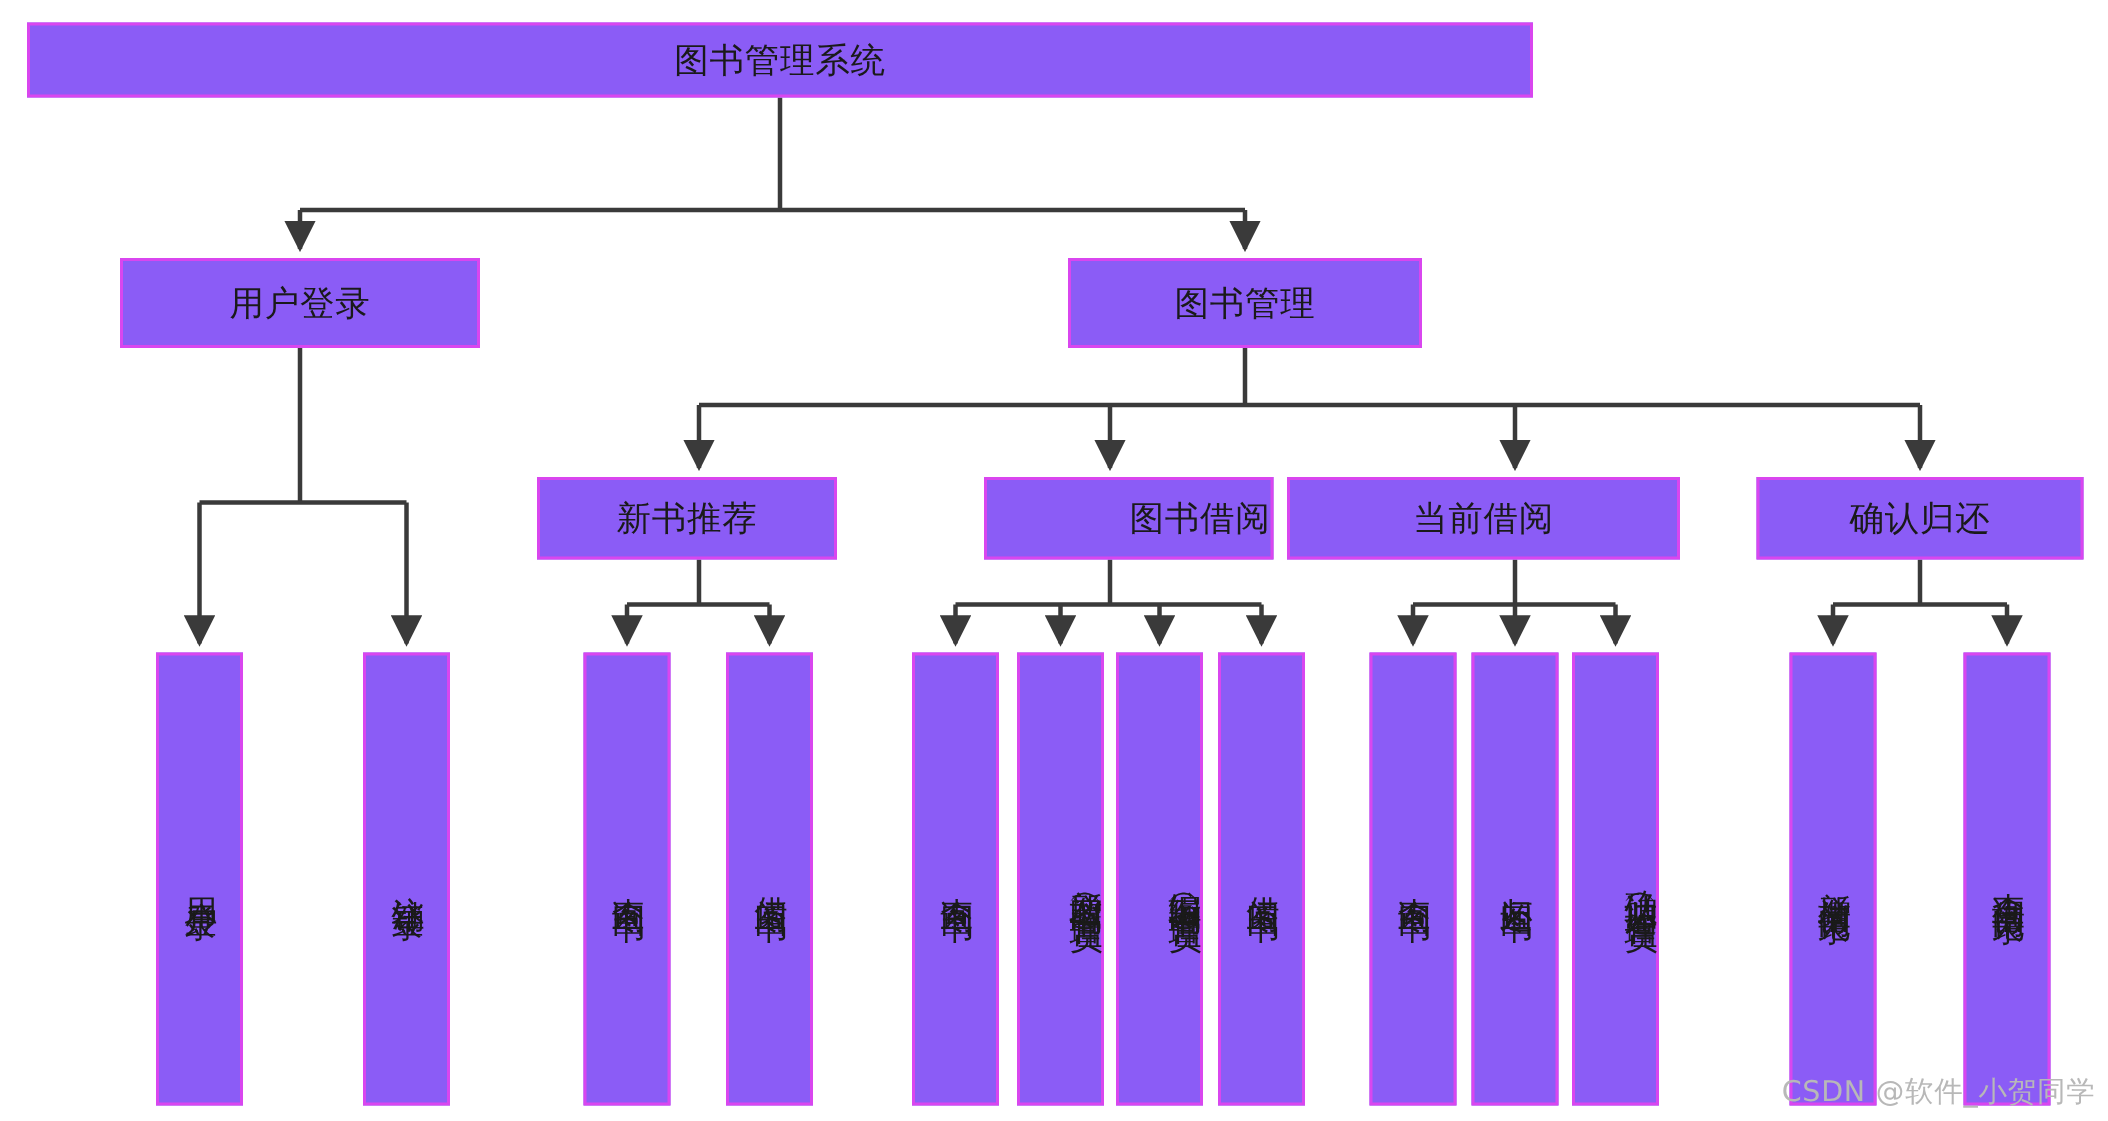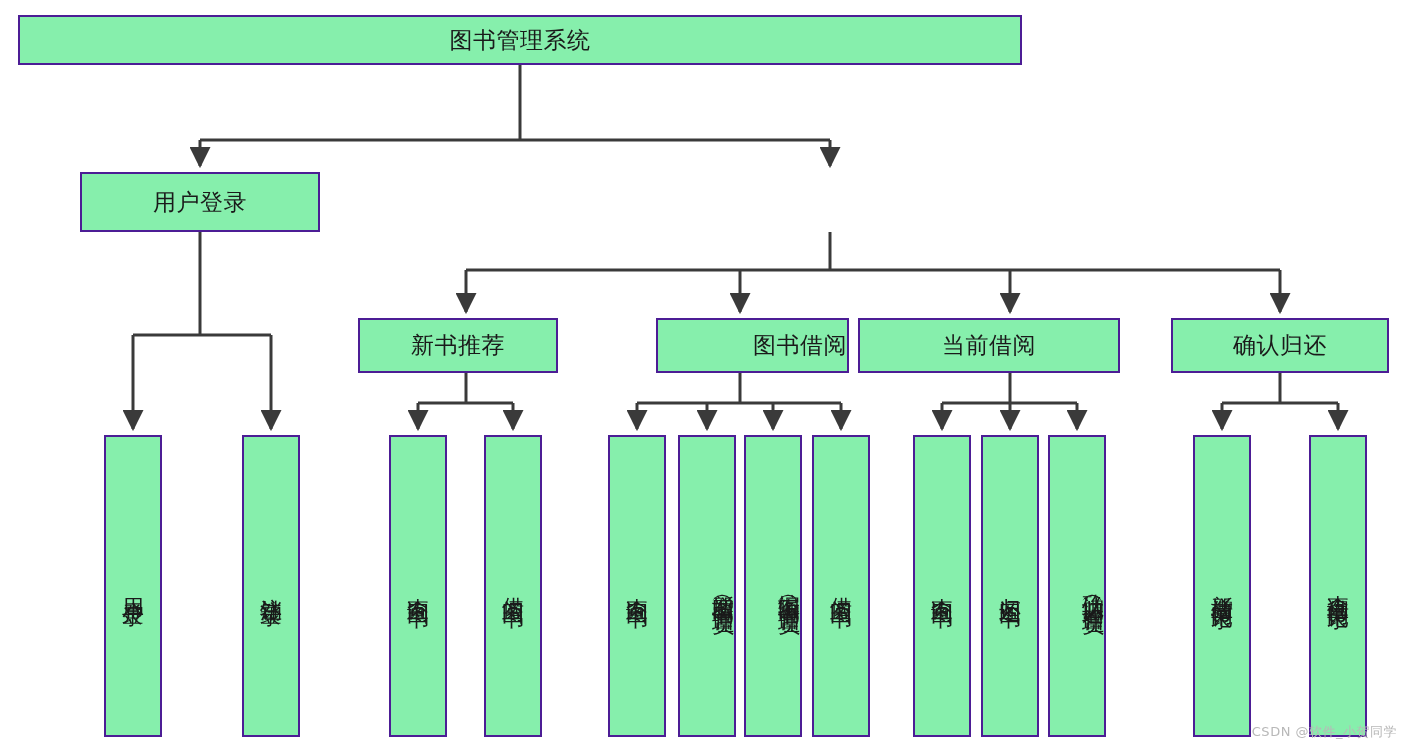--- a/index.html
+++ b/index.html
@@ -22,22 +22,22 @@
     position: absolute;
     left: 0;
     top: 0;
     width: 1405px;
     height: 747px;
     pointer-events: none;
   }
   .node {
     position: absolute;
     box-sizing: border-box;
-    border: 2px solid #4c1d95;
-    background: #86efac;
+    border: 2px solid #d946ef;
+    background: #8b5cf6;
     display: flex;
     align-items: center;
     justify-content: center;
     color: #1a1a1a;
   }
   .node.horiz {
     font-size: 23px;
     letter-spacing: 0.5px;
   }
   .node.vert {
@@ -57,21 +57,21 @@
   .node.vert.midalign {
     align-items: center;
     padding-top: 0;
   }
   .node-label {
     display: block;
     white-space: pre;
   }
   .watermark {
     position: absolute;
-    font-size: 13px;
+    font-size: 19px;
     color: #b8b8b8;
     white-space: nowrap;
     letter-spacing: 0.5px;
     pointer-events: none;
   }
 </style>
 </head>
 <body>
 
 <div id="canvas">
@@ -128,20 +128,23 @@
   </svg>
 
   <div class="node horiz" style="left:18px; top:15px; width:1004px; height:50px;">
     <span class="node-label">图书管理系统</span>
   </div>
 
   <div class="node horiz" style="left:80px; top:172px; width:240px; height:60px;">
     <span class="node-label">用户登录</span>
   </div>
 
+  <div class="node horiz" style="left:712px; top:172px; width:236px; height:60px;">
+    <span class="node-label">图书管理</span>
+  </div>
 
   <div class="node horiz" style="left:358px; top:318px; width:200px; height:55px;">
     <span class="node-label">新书推荐</span>
   </div>
 
   <div class="node horiz" style="left:656px; top:318px; width:193px; height:55px;justify-content:flex-end;">
     <span class="node-label">图书借阅</span>
   </div>
 
   <div class="node horiz" style="left:858px; top:318px; width:262px; height:55px;">

